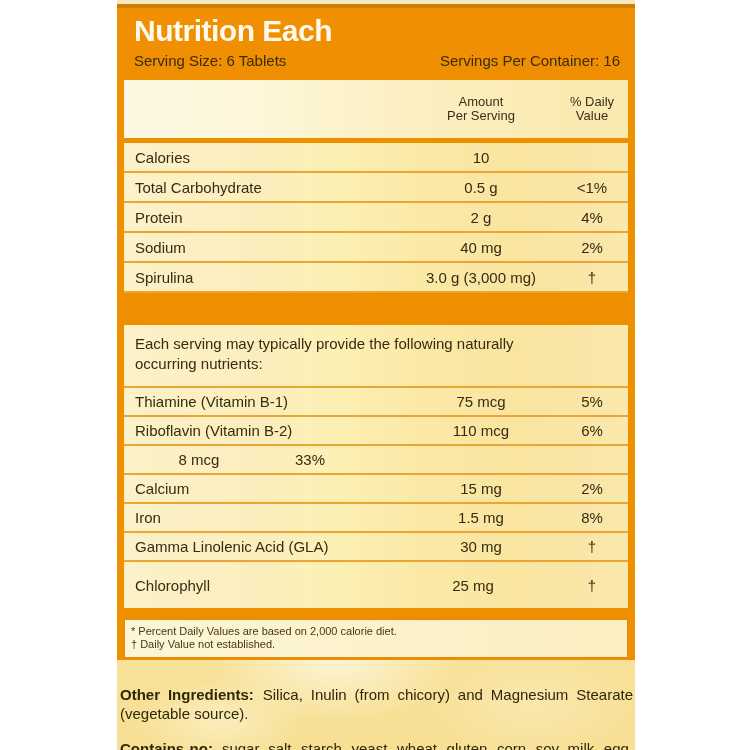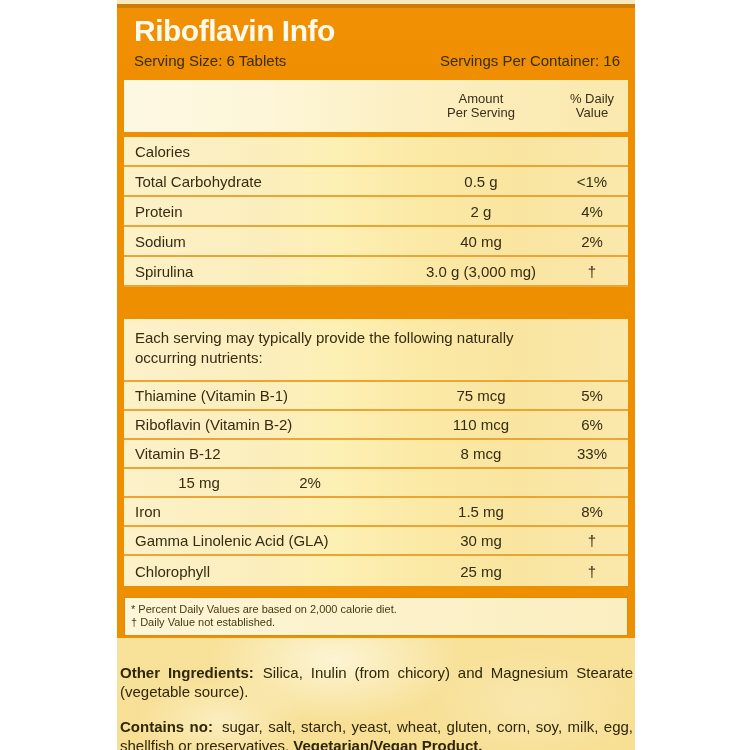--- a/index.html
+++ b/index.html
@@ -46,21 +46,21 @@
   }
 
   
   .table-frame {
     background: #ee8f00;
     padding: 0 7px 2px 7px;
   }
   .col-header-row {
     display: flex;
     align-items: center;
-    height: 52px;
+    height: 58px;
     background: linear-gradient(90deg, #fdf8e3 0%, #fdf6d8 28%, #fcefc2 55%, #fae9ad 100%);
   }
   .col-spacer { flex: 1; }
   .col-head {
     font-size: 13px;
     line-height: 14px;
     text-align: center;
     color: #38301a;
   }
   .col-head.amount { width: 150px; }
@@ -71,21 +71,21 @@
   .row {
     display: flex;
     align-items: center;
     height: 30px;
     border-bottom: 2px solid #eca432;
     background: linear-gradient(90deg, #fcf1c8 0%, #fbeebd 28%, #fdf0b4 42%, #fbe9a6 58%, #f9e5a0 78%, #fae8ac 100%);
     font-size: 15px;
     color: #352c12;
   }
   .rows-s2 .row { height: 29px; }
-  .rows-s2 .row:last-child { height: 30px; border-bottom: none; }
+  .rows-s2 .row:last-child { height: 46px; border-bottom: none; gap: 8px; }
   .cell-label { flex: 1; padding-left: 11px; white-space: nowrap; }
   .cell-amount { width: 150px; text-align: center; white-space: nowrap; }
   .cell-dv { width: 72px; text-align: center; }
 
   .note-block {
     height: 63px;
     border-bottom: 2px solid #eca432;
     background: linear-gradient(90deg, #fcf1c8 0%, #fbeebd 28%, #fdf0b4 42%, #fbe9a6 58%, #f9e5a0 78%, #fae8ac 100%);
     padding: 9px 60px 0 11px;
     font-size: 15px;
@@ -121,21 +121,21 @@
 </style>
 </head>
 <body>
 
 <div class="label">
 
   <div class="strip-cream"></div>
   <div class="strip-dark"></div>
 
   <div class="header-band">
-    <div class="title">Riboflavin Info</div>
+    <div class="title">Nutrition Each</div>
     <div class="serving-row">
       <span>Serving Size: 6 Tablets</span>
       <span>Servings Per Container: 16</span>
     </div>
   </div>
 
   <div class="table-frame">
 
     <div class="col-header-row">
       <div class="col-spacer"></div>
@@ -147,20 +147,21 @@
         <div>% Daily</div>
         <div>Value</div>
       </div>
     </div>
 
     <div class="gap-5"></div>
 
     <div class="rows-s1">
       <div class="row">
         <span class="cell-label">Calories</span>
+        <span class="cell-amount">10</span>
         <span class="cell-dv"></span>
       </div>
       <div class="row">
         <span class="cell-label">Total Carbohydrate</span>
         <span class="cell-amount">0.5 g</span>
         <span class="cell-dv">&lt;1%</span>
       </div>
       <div class="row">
         <span class="cell-label">Protein</span>
         <span class="cell-amount">2 g</span>
@@ -185,25 +186,25 @@
         <span class="cell-label">Thiamine (Vitamin B-1)</span>
         <span class="cell-amount">75 mcg</span>
         <span class="cell-dv">5%</span>
       </div>
       <div class="row">
         <span class="cell-label">Riboflavin (Vitamin B-2)</span>
         <span class="cell-amount">110 mcg</span>
         <span class="cell-dv">6%</span>
       </div>
       <div class="row">
-        <span class="cell-label">Vitamin B-12</span>
         <span class="cell-amount">8 mcg</span>
         <span class="cell-dv">33%</span>
       </div>
       <div class="row">
+        <span class="cell-label">Calcium</span>
         <span class="cell-amount">15 mg</span>
         <span class="cell-dv">2%</span>
       </div>
       <div class="row">
         <span class="cell-label">Iron</span>
         <span class="cell-amount">1.5 mg</span>
         <span class="cell-dv">8%</span>
       </div>
       <div class="row">
         <span class="cell-label">Gamma Linolenic Acid (GLA)</span>

